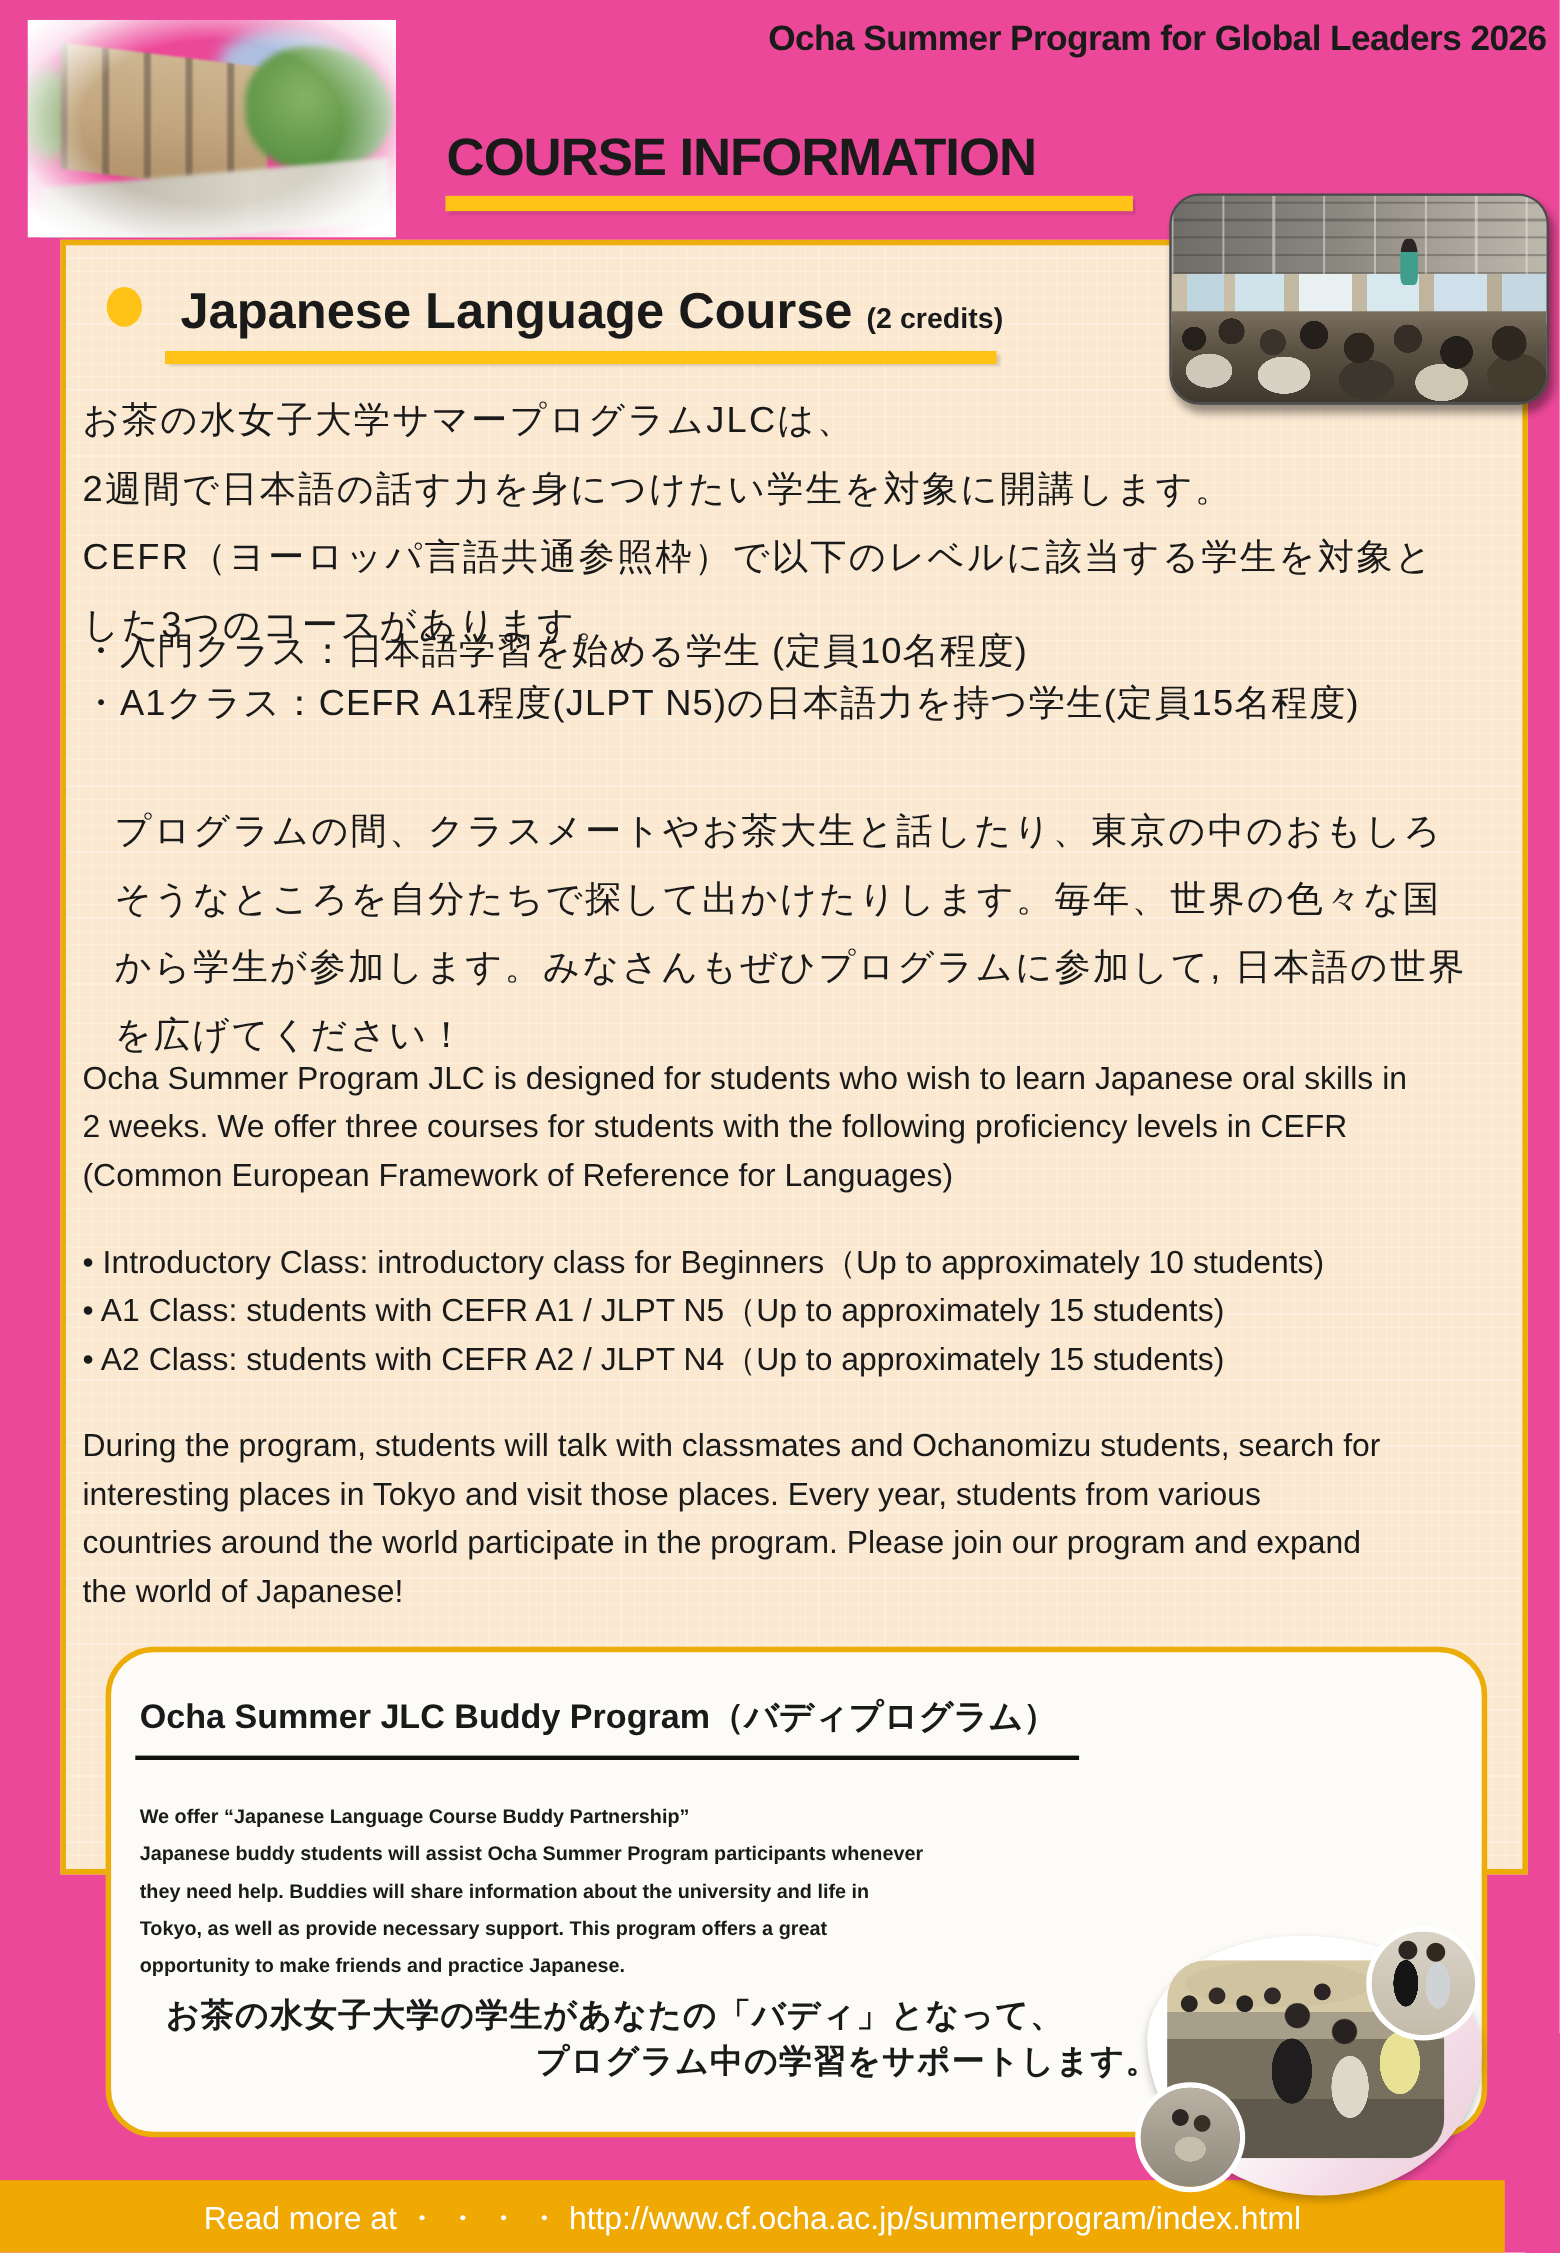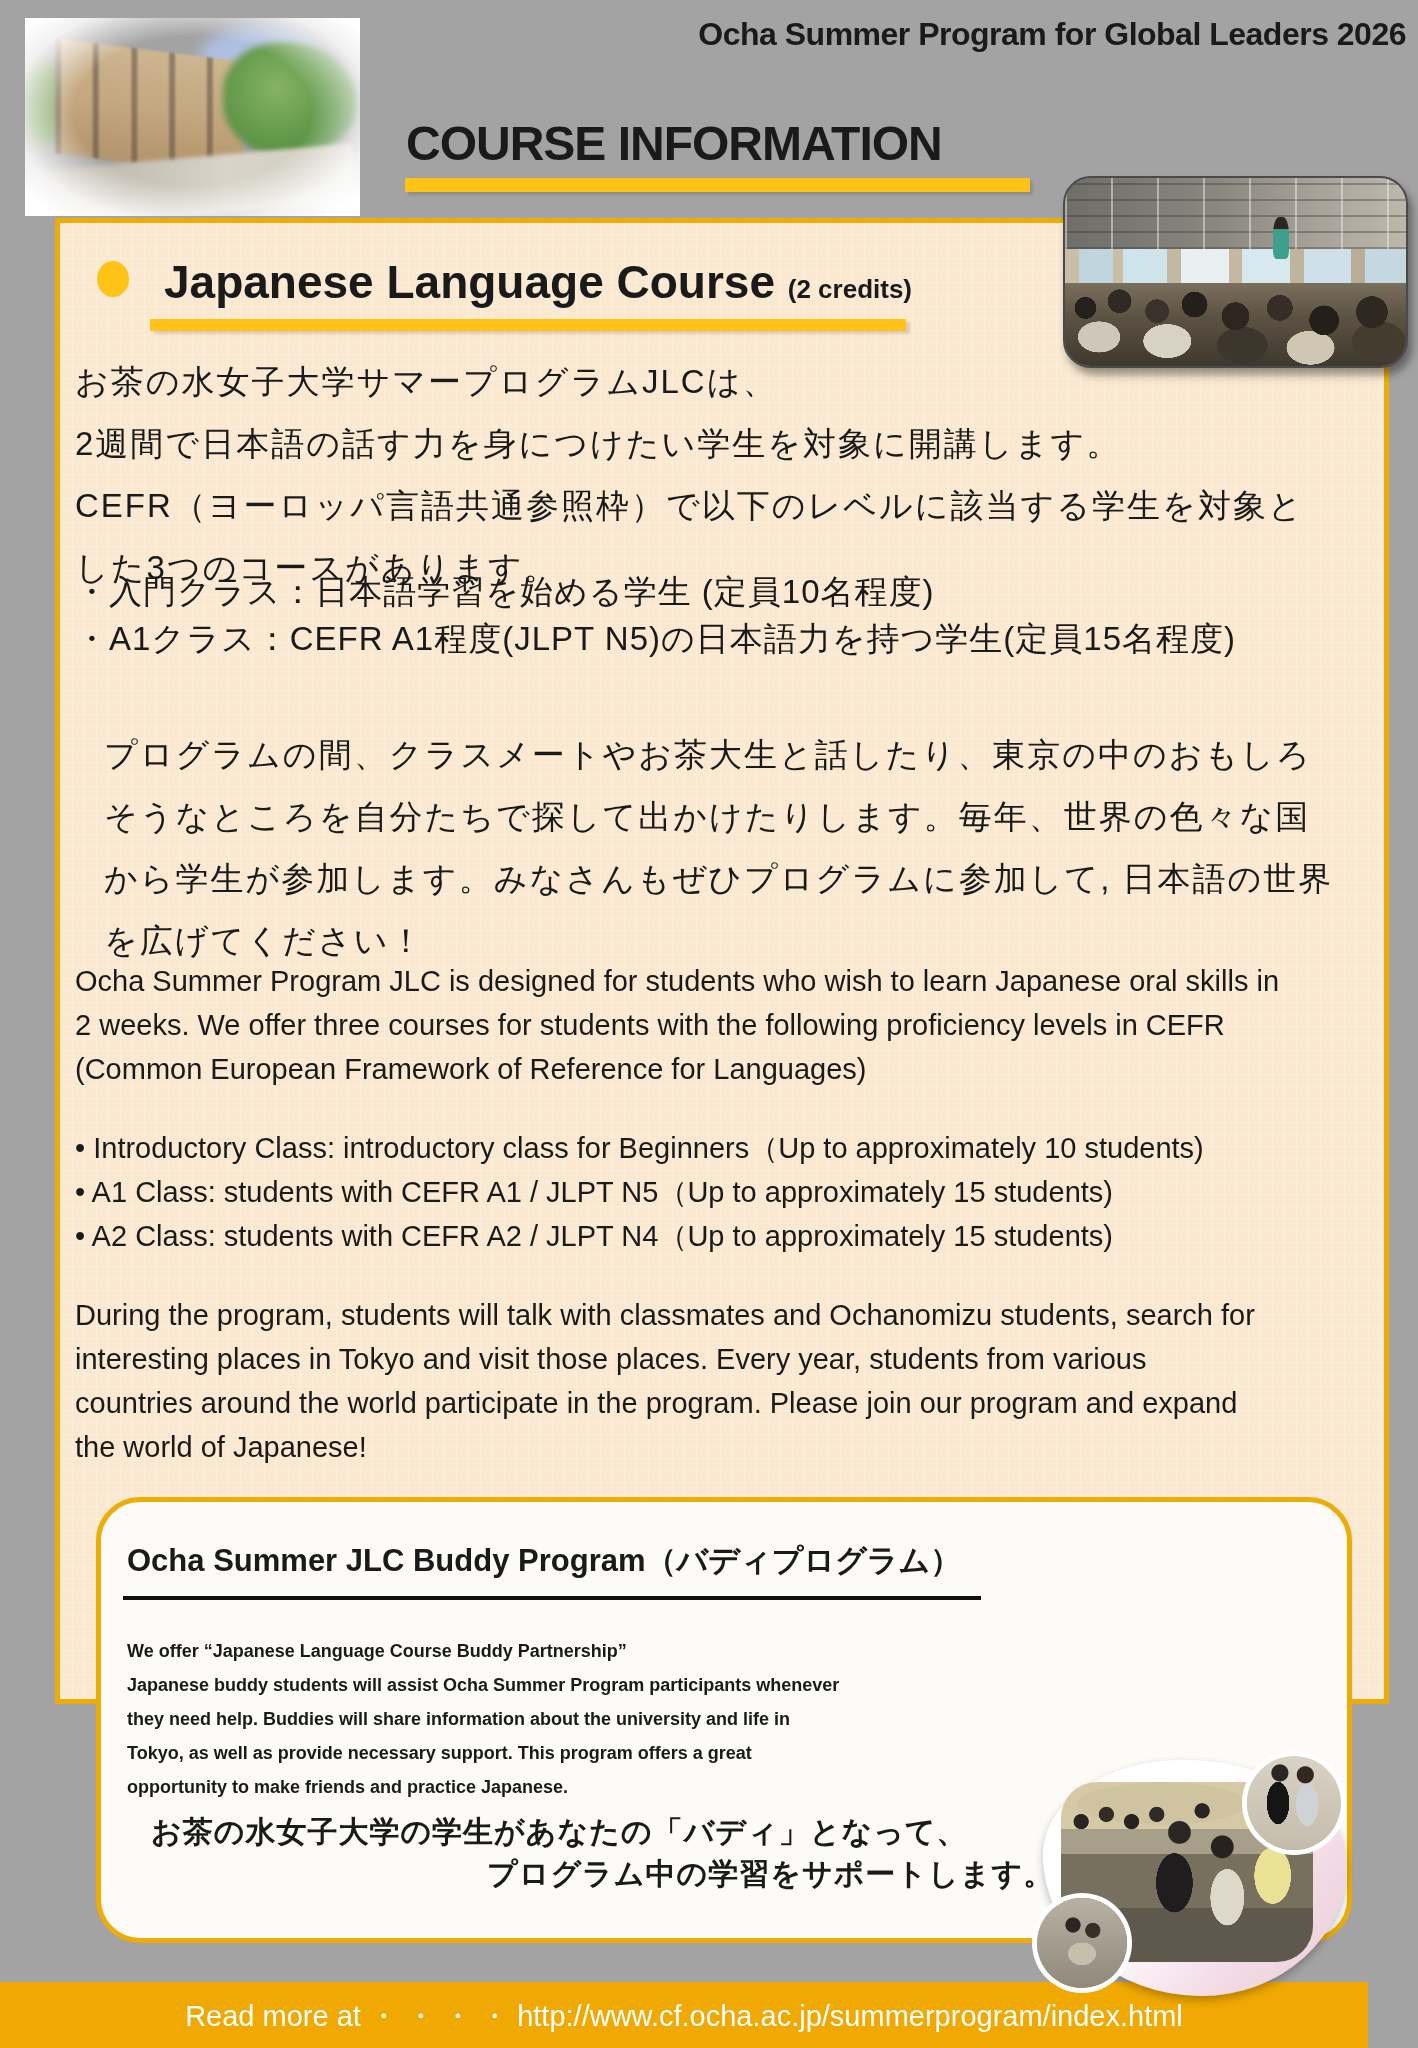--- a/index.html
+++ b/index.html
@@ -1,18 +1,18 @@
 <!DOCTYPE html>
 <html><head>
 <meta charset="utf-8">
 <style>
   * { margin:0; padding:0; box-sizing:border-box; }
   html,body { background:#ffffff; }
   body { font-family:"Liberation Sans","DejaVu Sans",sans-serif; color:#1a1a1a; }
-  .page { position:relative; width:1418px; height:2048px; background:#a3a3a3; overflow:hidden; }
+  .page { position:relative; width:1418px; height:2048px; background:#ec4899; overflow:hidden; }
 
   
   .header-right {
     position:absolute; top:16px; right:12px;
     font-size:32px; font-weight:700; letter-spacing:-0.5px; white-space:nowrap;
   }
   .page-title {
     position:absolute; left:406px; top:116px;
     font-size:48px; font-weight:700; letter-spacing:-1px; white-space:nowrap;
   }

